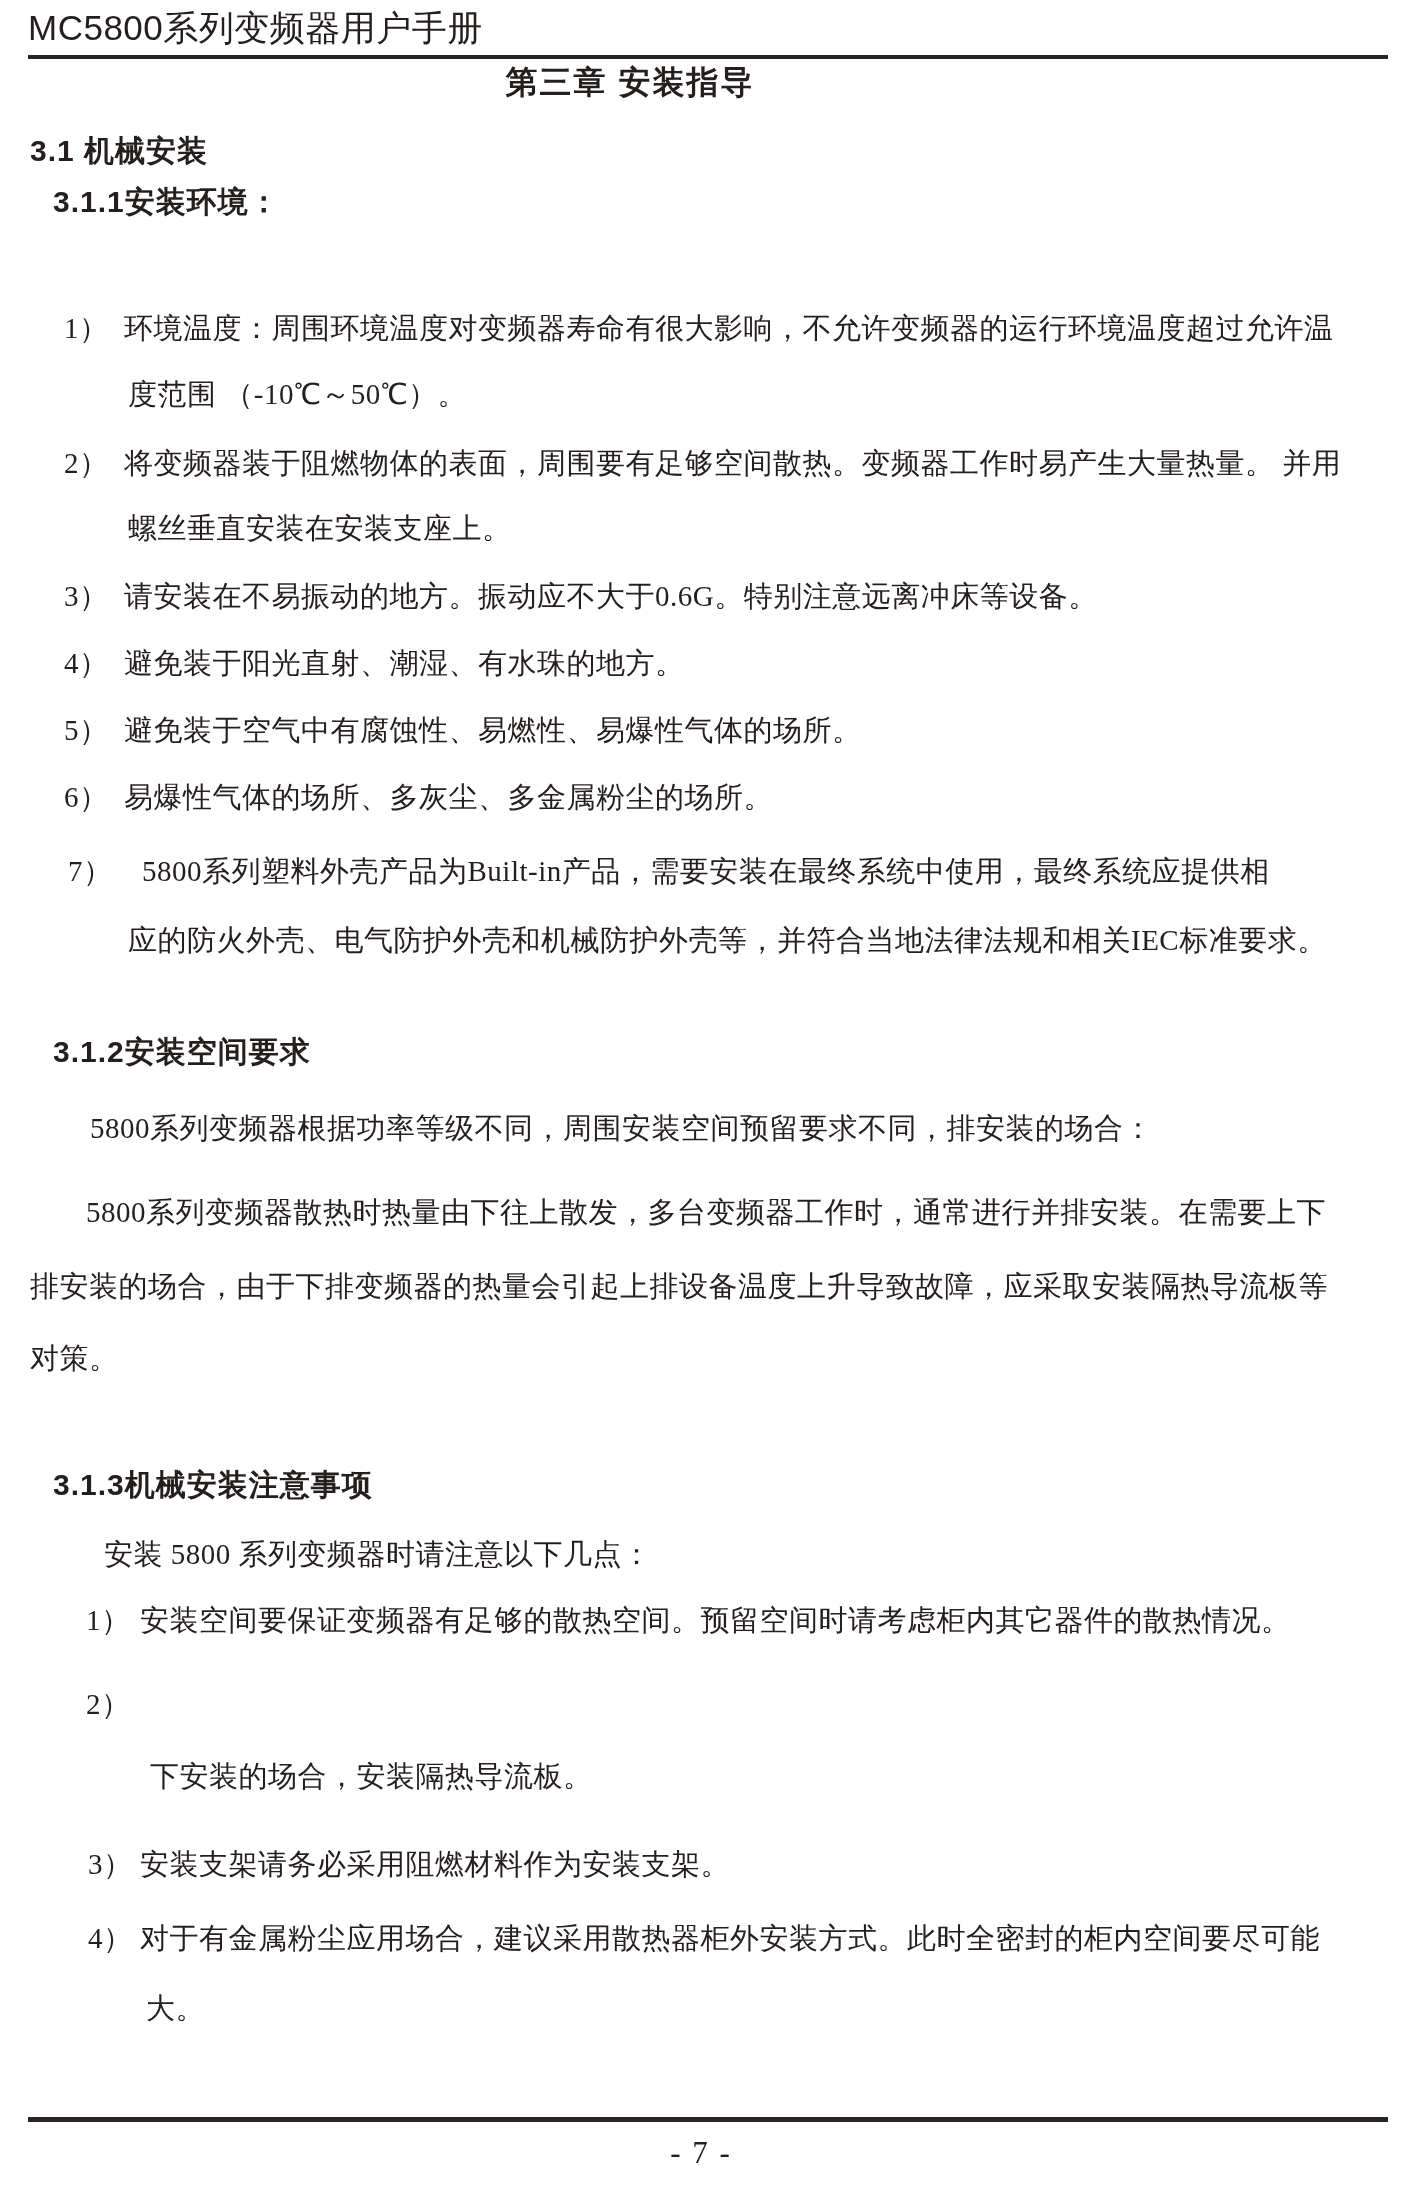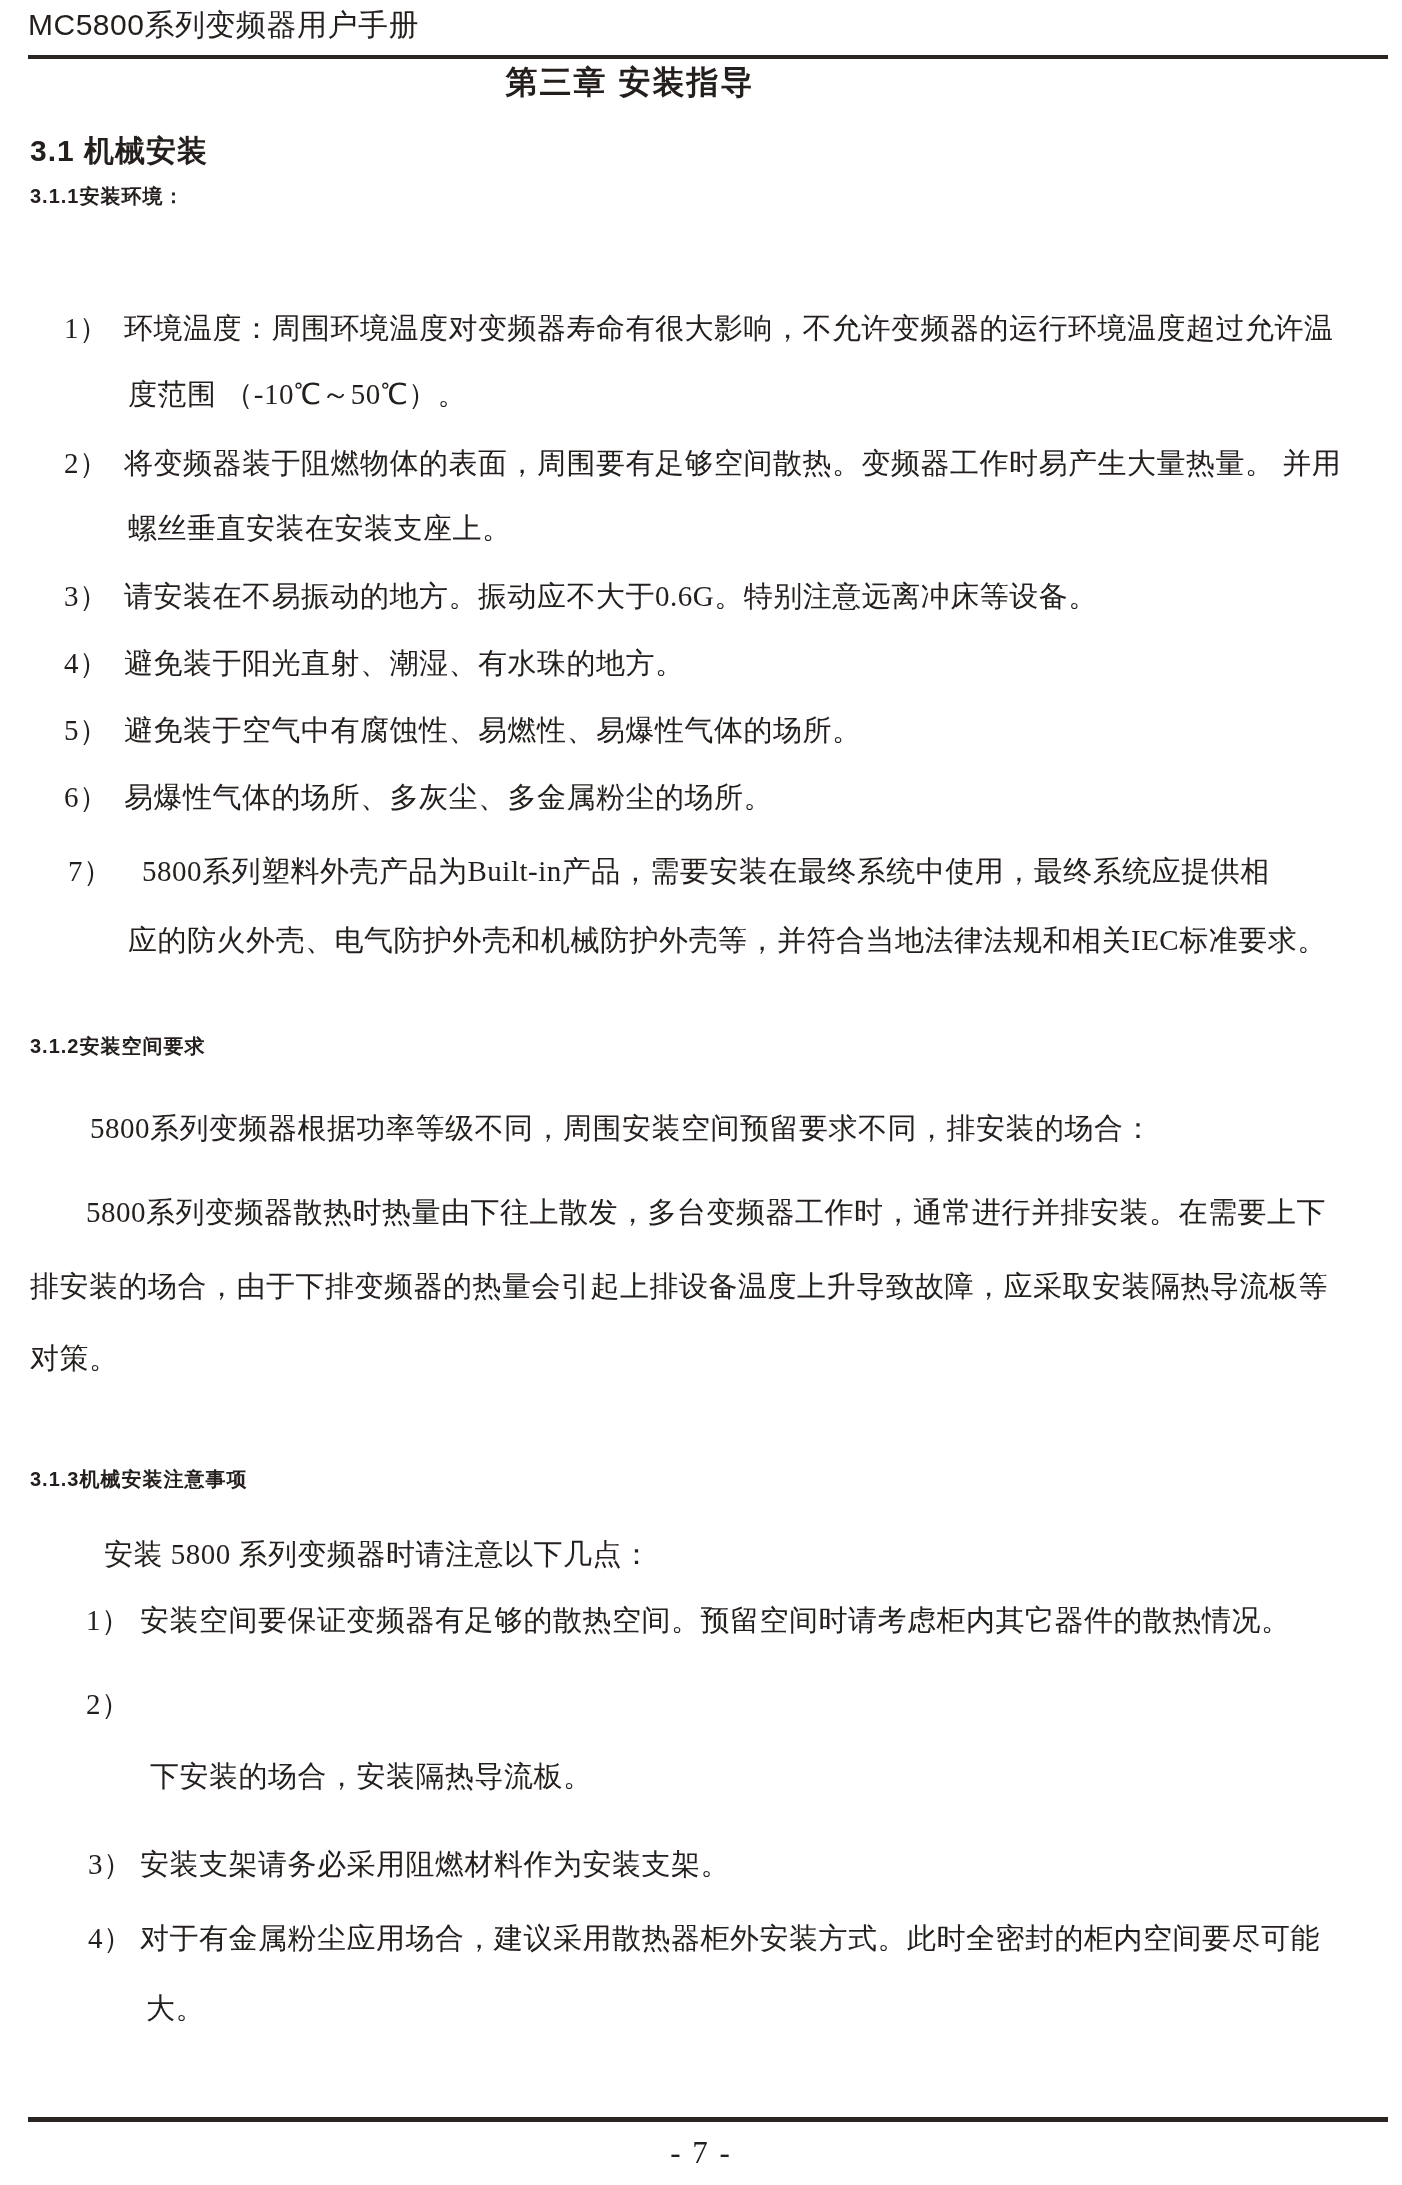--- a/index.html
+++ b/index.html
@@ -8,24 +8,24 @@
     width:1402px;
     height:2185px;
     background:#ffffff;
     color:#241f1d;
     font-family:"Liberation Serif",serif;
     overflow:hidden;
   }
   .abs{position:absolute;white-space:nowrap;line-height:1.15;}
   .sans{font-family:"Liberation Sans",sans-serif;}
   .body-text{font-size:29px;letter-spacing:0.5px;}
-  .doc-header{font-size:30px;letter-spacing:0.5px;}
+  .doc-header{font-size:35px;letter-spacing:0.5px;}
   .h1{font-size:32px;font-weight:bold;letter-spacing:2px;}
   .h2{font-size:30px;font-weight:bold;letter-spacing:1px;}
-  .h3{font-size:20px;font-weight:bold;letter-spacing:1px;}
+  .h3{font-size:30px;font-weight:bold;letter-spacing:1px;margin-left:23px;}
   .rule{position:absolute;background:#2a2422;}
   .pagenum{font-size:31px;letter-spacing:2px;}
 </style>
 </head>
 <body>
 
 <div class="page">
 
   <div class="abs sans doc-header" style="top:8px;left:28px">MC5800系列变频器用户手册</div>
   <div class="rule" style="top:55px;left:28px;width:1360px;height:4px"></div>

